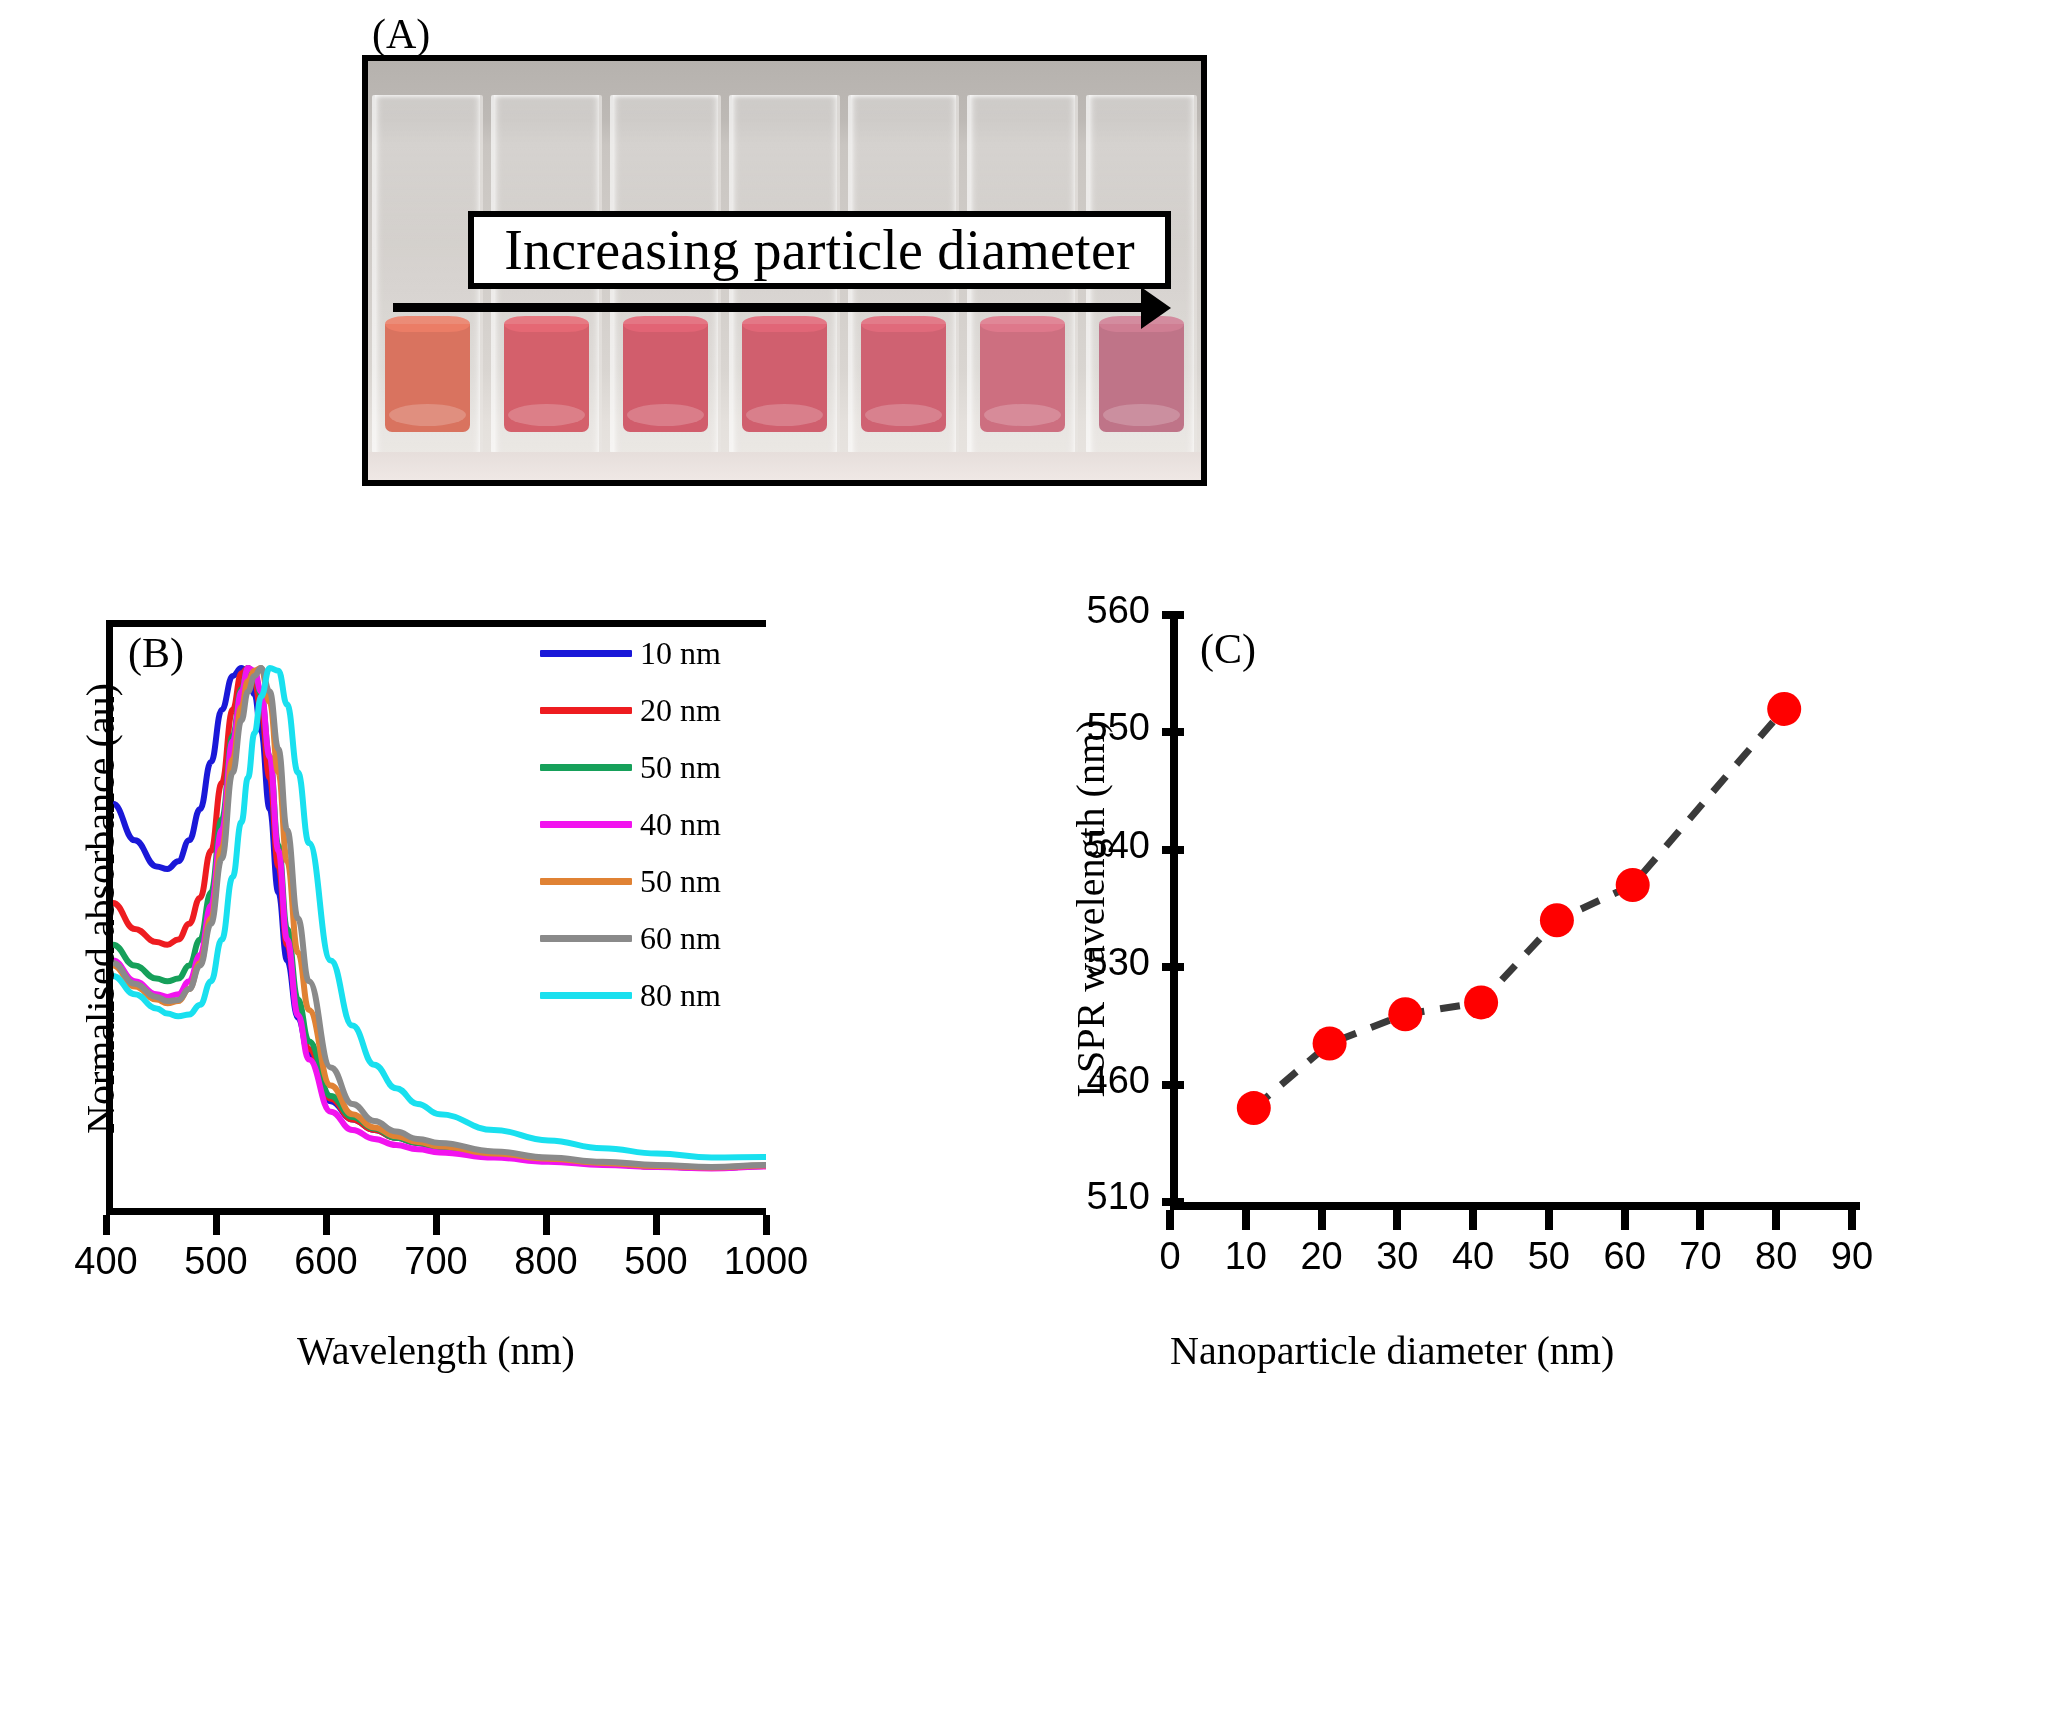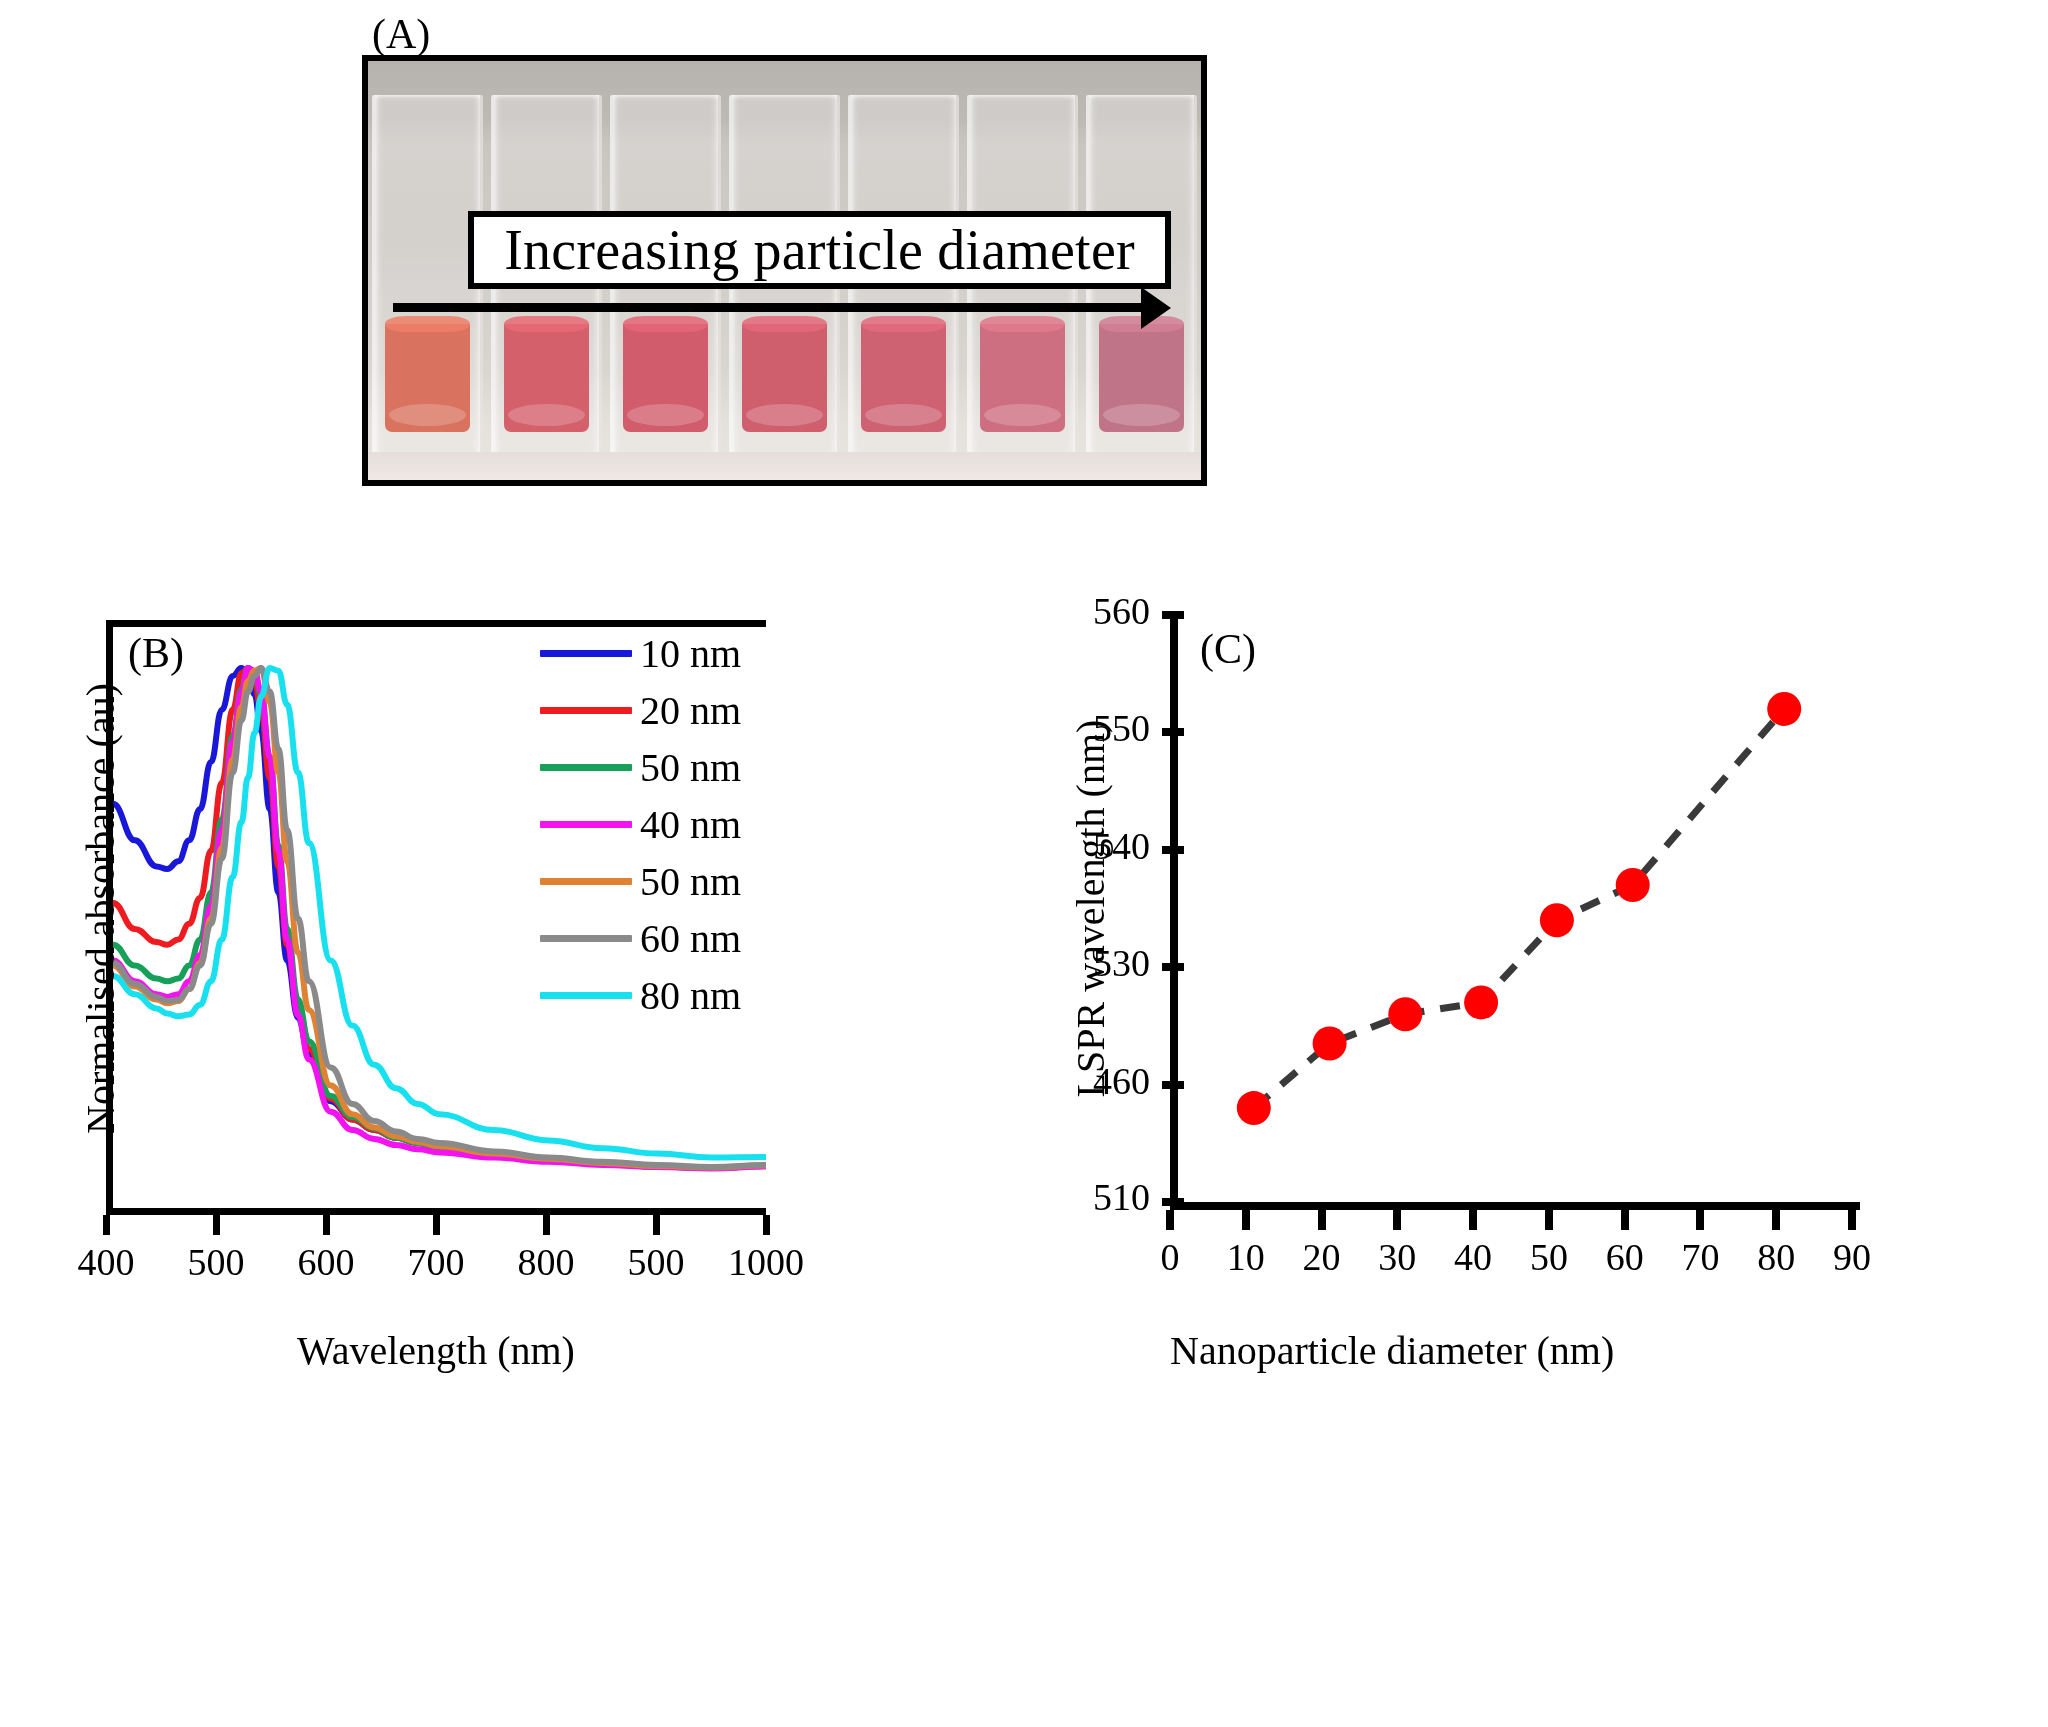--- a/index.html
+++ b/index.html
@@ -28,34 +28,34 @@
       display:flex;align-items:center;justify-content:center;}
   #arrow-box-text{font-size:56px;letter-spacing:.2px;font-family:"Liberation Serif",serif;white-space:nowrap;}
   #arrow-line{position:absolute;left:3px;top:92px;right:22px;height:9px;background:#000;}
   #arrow-head{position:absolute;right:0px;top:76px;width:0;height:0;border-top:21px solid transparent;border-bottom:21px solid transparent;border-left:30px solid #000;}
 
   
   #panel-b{position:absolute;left:0px;top:585px;width:1000px;height:1140px;}
   #panel-c{position:absolute;left:1010px;top:585px;width:1038px;height:1140px;}
   .plot-label{font-size:42px;font-family:"Liberation Serif",serif;}
   .axis-title{font-size:40px;font-family:"Liberation Serif",serif;}
-  .tick-lab{font-size:38px;font-family:Liberation Serif, serif;}
+  .tick-lab{font-size:38px;font-family:Liberation Sans, sans-serif;}
 
   
   #b-frame{position:absolute;left:106px;top:35px;width:660px;height:595px;border-left:7px solid #000;border-bottom:7px solid #000;box-sizing:border-box;}
   #b-top-rule{position:absolute;left:106px;top:35px;width:660px;height:7px;background:#000;}
   #b-label{position:absolute;left:128px;top:44px;}
   #b-ylabel{position:absolute;left:-160px;top:300px;width:520px;text-align:center;transform:rotate(-90deg);}
   #b-xlabel{position:absolute;left:106px;top:742px;width:660px;text-align:center;}
   .b-tick{position:absolute;top:630px;width:7px;height:20px;background:#000;}
   .b-ticklab{position:absolute;top:655px;width:120px;margin-left:-60px;text-align:center;}
   #b-legend{position:absolute;left:540px;top:40px;width:232px;height:400px;}
   .lg-row{display:flex;align-items:center;height:57px;}
   .lg-line{width:92px;height:7px;margin-right:8px;border-radius:1px;}
-  .lg-text{font-size:40px;font-family:"Liberation Serif",serif;}
+  .lg-text{font-size:32px;font-family:"Liberation Serif",serif;}
 
   
   #c-frame{position:absolute;left:160px;top:30px;width:690px;height:595px;border-left:8px solid #000;border-bottom:8px solid #000;box-sizing:border-box;}
   #c-label{position:absolute;left:190px;top:40px;}
   #c-ylabel{position:absolute;left:-200px;top:300px;width:560px;text-align:center;transform:rotate(-90deg);}
   #c-xlabel{position:absolute;left:160px;top:742px;width:690px;text-align:left;}
   .c-ytick{position:absolute;left:152px;width:22px;height:8px;background:#000;}
   .c-ytlab{position:absolute;left:0px;width:140px;text-align:right;}
   .c-xtick{position:absolute;top:625px;width:8px;height:20px;background:#000;}
   .c-xtlab{position:absolute;top:650px;width:120px;margin-left:-60px;text-align:center;}

